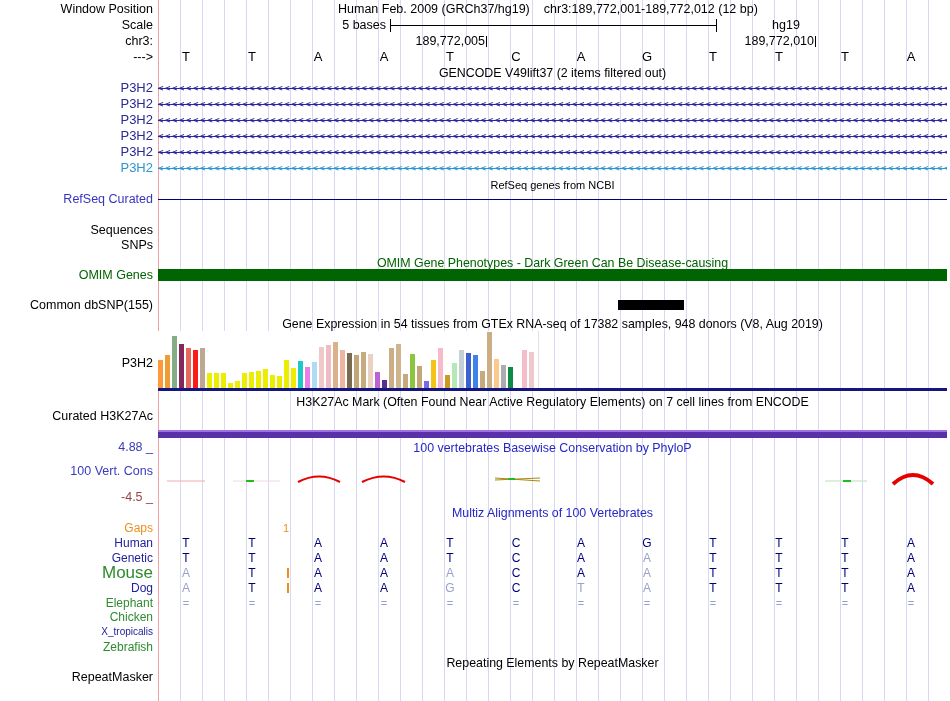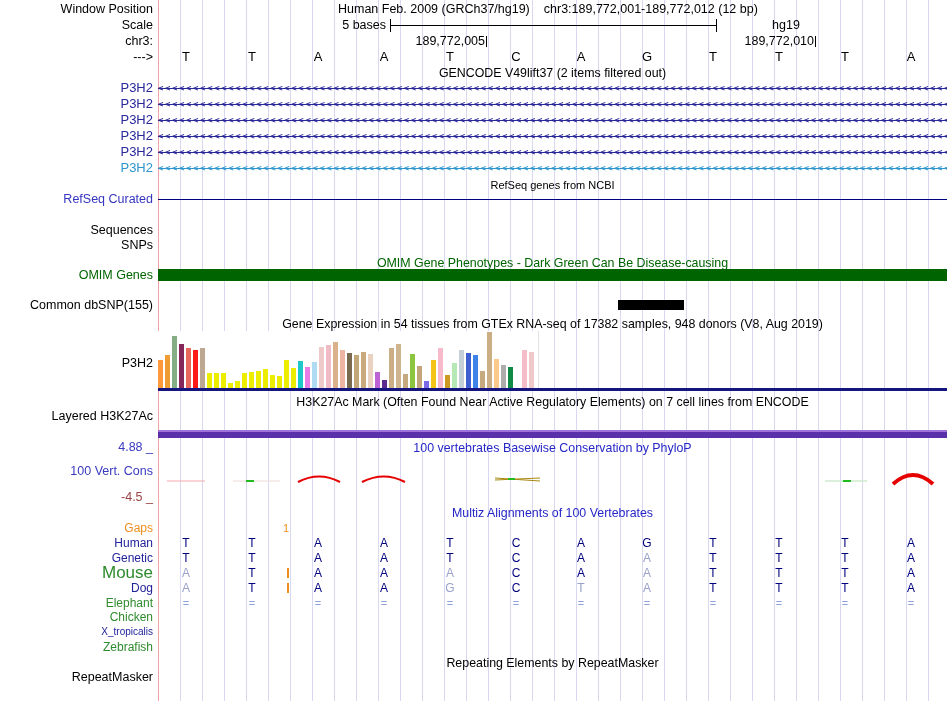--- a/index.html
+++ b/index.html
@@ -153,21 +153,21 @@
       <div class="gtex-bar" style="left: 336.5px; height: 29px; background: rgb(251, 201, 139);"></div>
       <div class="gtex-bar" style="left: 343.5px; height: 23px; background: rgb(172, 172, 172);"></div>
       <div class="gtex-bar" style="left: 350.5px; height: 21px; background: rgb(14, 138, 70);"></div>
       <div class="gtex-bar" style="left: 357.5px; height: 0px; background: rgb(255, 255, 255);"></div>
       <div class="gtex-bar" style="left: 364.5px; height: 38px; background: rgb(244, 189, 199);"></div>
       <div class="gtex-bar" style="left: 371.5px; height: 36px; background: rgb(239, 201, 201);"></div>
     </div>
   <div class="gtex-base"></div>
 
   <div class="title" style="top:395px">H3K27Ac Mark (Often Found Near Active Regulatory Elements) on 7 cell lines from ENCODE</div>
-  <div class="llab" style="top:409px">Layered H3K27Ac</div>
+  <div class="llab" style="top:409px">Curated H3K27Ac</div>
   <div class="h3k-bar"></div>
 
   <div class="title" style="top:441px;color:#2626C6">100 vertebrates Basewise Conservation by PhyloP</div>
   <div class="llab" style="top:440px;color:#3A3AC0">4.88 _</div>
   <div class="llab" style="top:464px;color:#3A3AC0">100 Vert. Cons</div>
   <div class="llab" style="top:490px;color:#994444">-4.5 _</div>
   <svg class="cons-svg" width="789" height="46">
     <path d="M9,23 H47" stroke="#F2AAAA" stroke-width="1" fill="none"></path>
     <path d="M75,23 H122" stroke="#EFD9D9" stroke-width="1" fill="none"></path>
     <path d="M88,23 H96" stroke="#1FBB1F" stroke-width="2" fill="none"></path>

